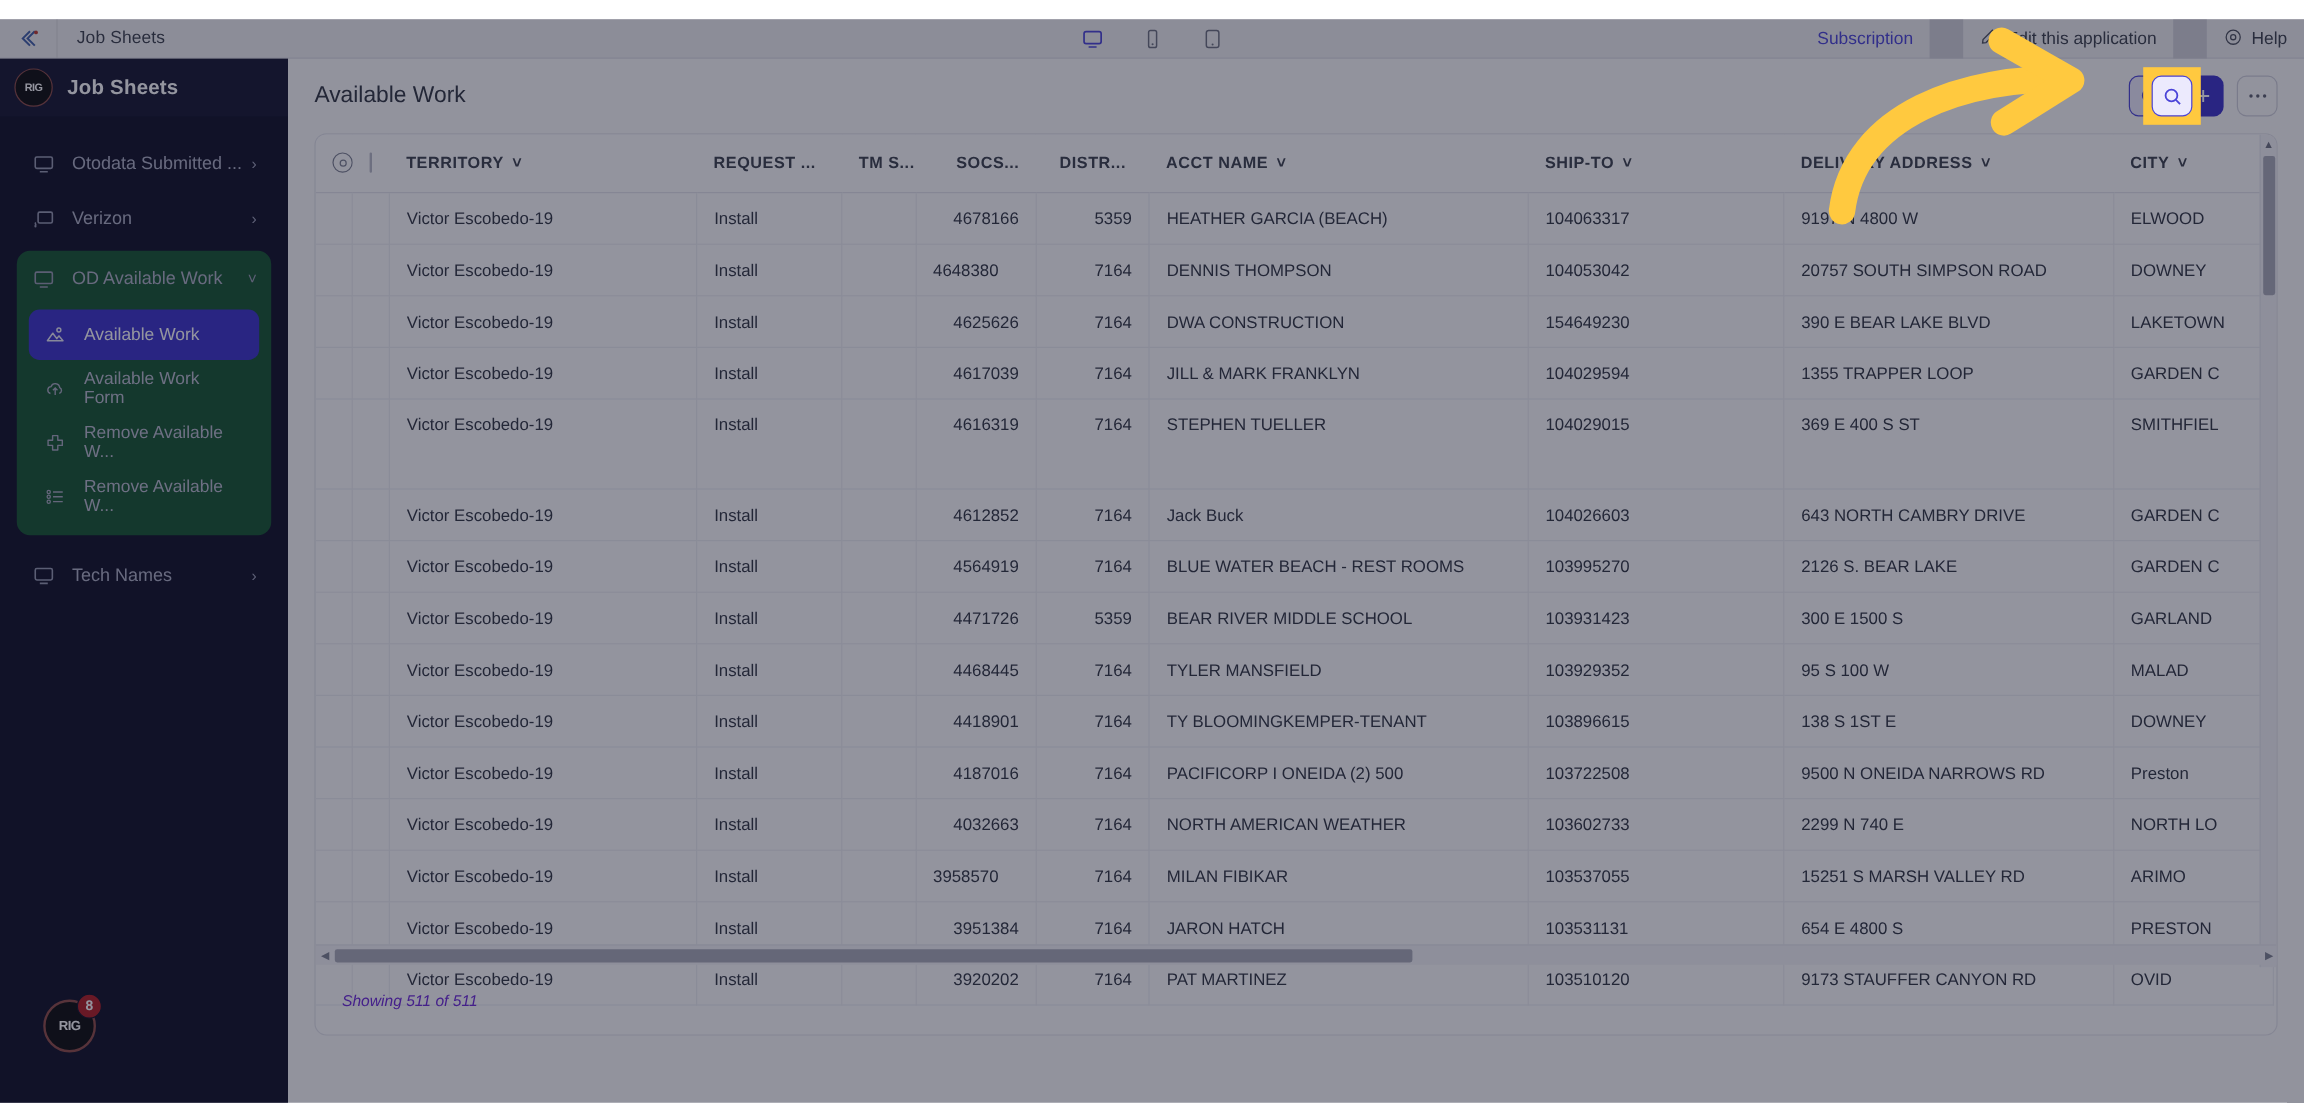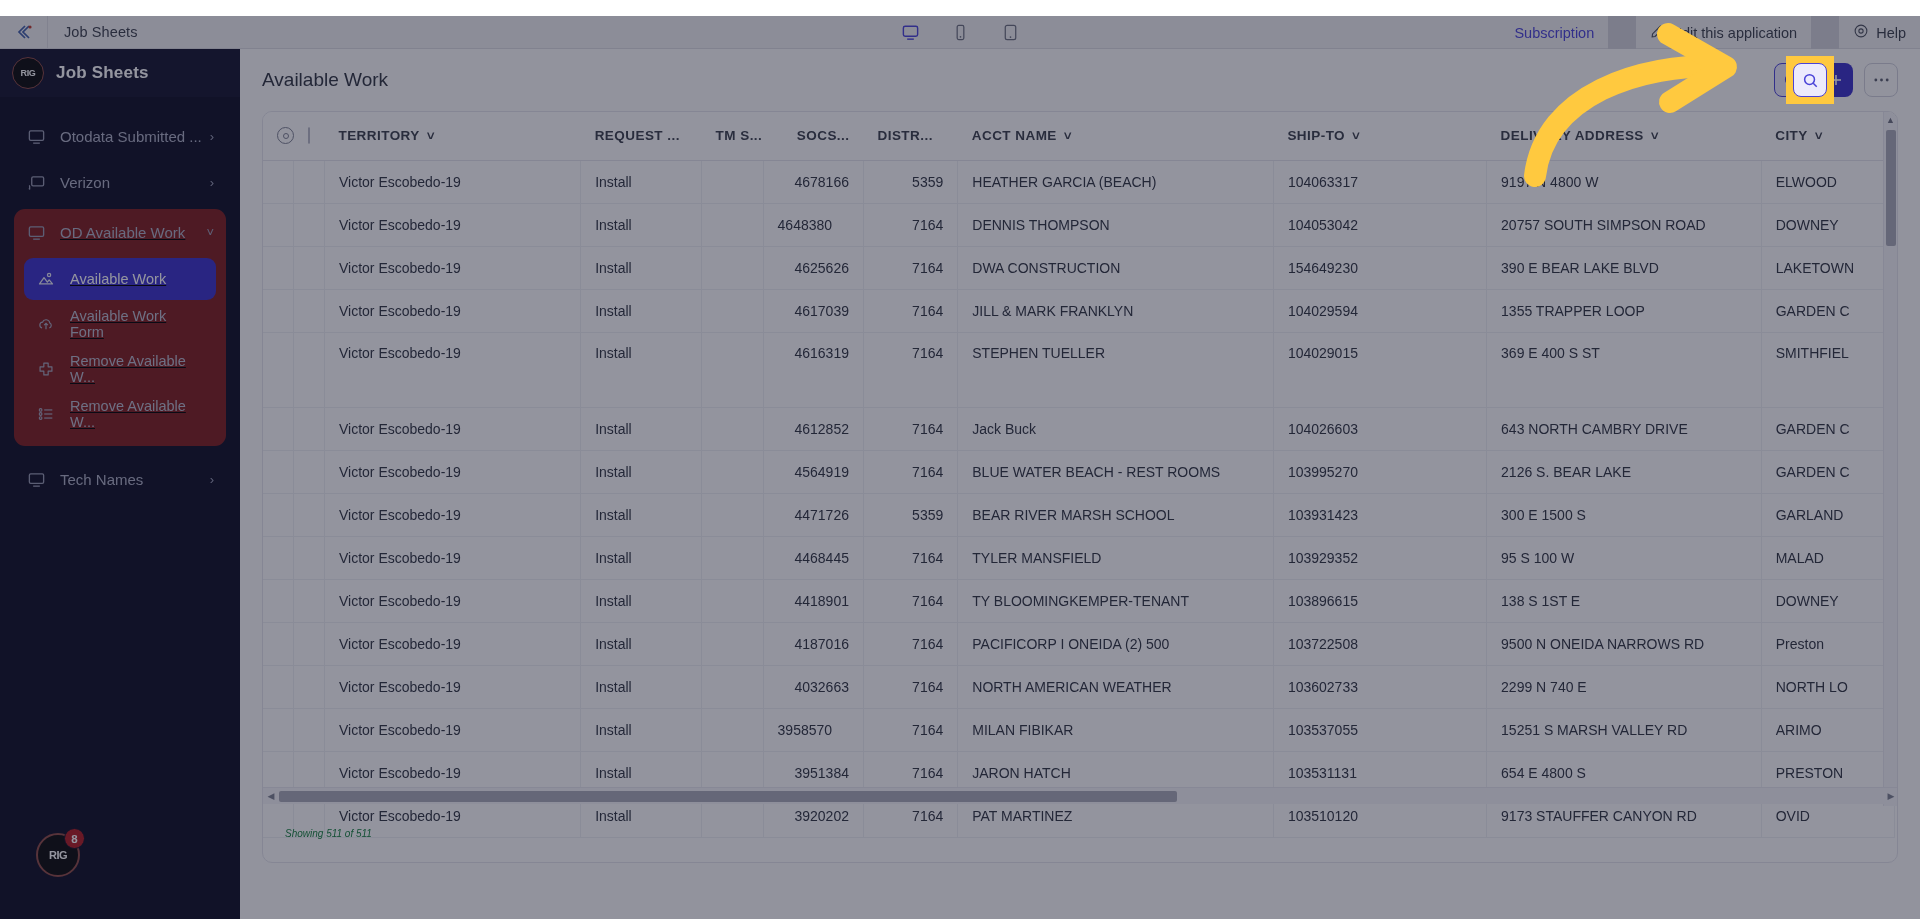--- a/index.html
+++ b/index.html
@@ -42,21 +42,21 @@
   }
   .sb-brand { color:#ffffff; font-size:17px; font-weight:700; letter-spacing:.2px; }
 
   .sb-nav { flex:1; padding:16px 0 0 0; }
   .sb-item {
     height:46px; margin:0 14px; border-radius:9px;
     display:flex; align-items:center; gap:14px; padding:0 12px;
     color:#aeb0c4; font-size:15px; cursor:pointer; position:relative;
   }
   .sb-item .chev { position:absolute; right:12px; color:#9b9db4; font-size:13px; }
-  .sb-group { margin:4px 14px; border-radius:11px; background:#7f1d1d; padding-bottom:8px;text-decoration:underline; }
+  .sb-group { margin:4px 14px; border-radius:11px; background:#14532d; padding-bottom:8px; }
   .sb-group .sb-item { margin:0 0; }
   .sb-sub { height:42px; margin:3px 10px; border-radius:9px;
      display:flex; align-items:center; gap:14px; padding:0 12px;
      color:#b9bbcd; font-size:14.5px; cursor:pointer; }
   .sb-sub.active { background:#3a31c9; color:#ffffff; }
   .ico { width:20px; height:20px; flex:none; display:flex; align-items:center; justify-content:center; }
   .ico svg { display:block; }
 
   .sb-foot { position:relative; height:96px; }
   .rig-badge-wrap { position:absolute; left:36px; top:-6px; width:44px; height:44px; }
@@ -121,21 +121,21 @@
   .hs-arrow { width:16px; text-align:center; font-size:9px; color:#7d8191; }
   .hs-track { position:relative; flex:1; height:11px; }
   .hs-thumb { position:absolute; left:0; top:0; width:56%; height:11px; background:#a9abb8; border-radius:2px; }
   .vscroll { position:absolute; right:0; top:0; width:14px; height:694px; background:#f4f4f7;
      border-left:1px solid #e7e8ee; }
   .vs-up, .vs-dn { height:16px; text-align:center; font-size:9px; color:#6e7180; line-height:16px; }
   .vs-thumb { position:absolute; left:2px; top:18px; width:10px; height:116px;
      background:#a9abb8; border-radius:2px; }
   .cardfoot { position:absolute; left:0; bottom:0; width:1636px; height:58px;
      display:flex; align-items:center; padding:0 22px; }
-  .showing { font-size:10px; font-style:italic; color:#15803d; }
+  .showing { font-size:13px; font-style:italic; color:#6d28d9; }
 
   
   .dim { position:absolute; left:0; top:0; width:1920px; height:919px;
      background:rgba(22,24,45,.46); pointer-events:none; }
   .anno { position:absolute; left:0; top:0; width:1920px; height:919px; pointer-events:none; }
   .hl-box { position:absolute; left:1786px; top:40px; width:48px; height:48px; background:#ffc93f; }
   .hl-btn { position:absolute; left:1793px; top:47px; width:34px; height:34px; border-radius:8px;
      background:#eceafd; border:1.5px solid #4a43d8; display:flex; align-items:center; justify-content:center; }
 </style>
 </head>
@@ -360,21 +360,21 @@
                 <span class="hwrap">
                   <span>REQUEST ...</span>
                 </span>
               </th>
             <th class="c-tms">
                 <span class="hwrap">
                   <span>TM S...</span>
                 </span>
               </th>
             <th class="c-socs" style="text-align:right"><span>SOCS...</span></th>
-            <th class="c-distr" style="text-align:left"><span>DISTR...</span></th>
+            <th class="c-distr" style="text-align:center"><span>DISTR...</span></th>
             <th class="c-acct">
                 <span class="hwrap">
                   <span>ACCT NAME</span>
                   <span>˅</span>
                 </span>
               </th>
             <th class="c-ship">
                 <span class="hwrap">
                   <span>SHIP-TO</span>
                   <span>˅</span>
@@ -487,21 +487,21 @@
               <td class="c-city">GARDEN C</td>
             </tr>
             <tr>
               <td class="c-eye"></td>
               <td class="c-chk"></td>
               <td class="c-terr">Victor Escobedo-19</td>
               <td class="c-req">Install</td>
               <td class="c-tms"></td>
               <td class="c-socs" style="text-align: right;">4471726</td>
               <td class="c-distr" style="text-align: right;">5359</td>
-              <td class="c-acct">BEAR RIVER MARSH SCHOOL</td>
+              <td class="c-acct">BEAR RIVER MIDDLE SCHOOL</td>
               <td class="c-ship">103931423</td>
               <td class="c-addr">300 E 1500 S</td>
               <td class="c-city">GARLAND</td>
             </tr>
             <tr>
               <td class="c-eye"></td>
               <td class="c-chk"></td>
               <td class="c-terr">Victor Escobedo-19</td>
               <td class="c-req">Install</td>
               <td class="c-tms"></td>

